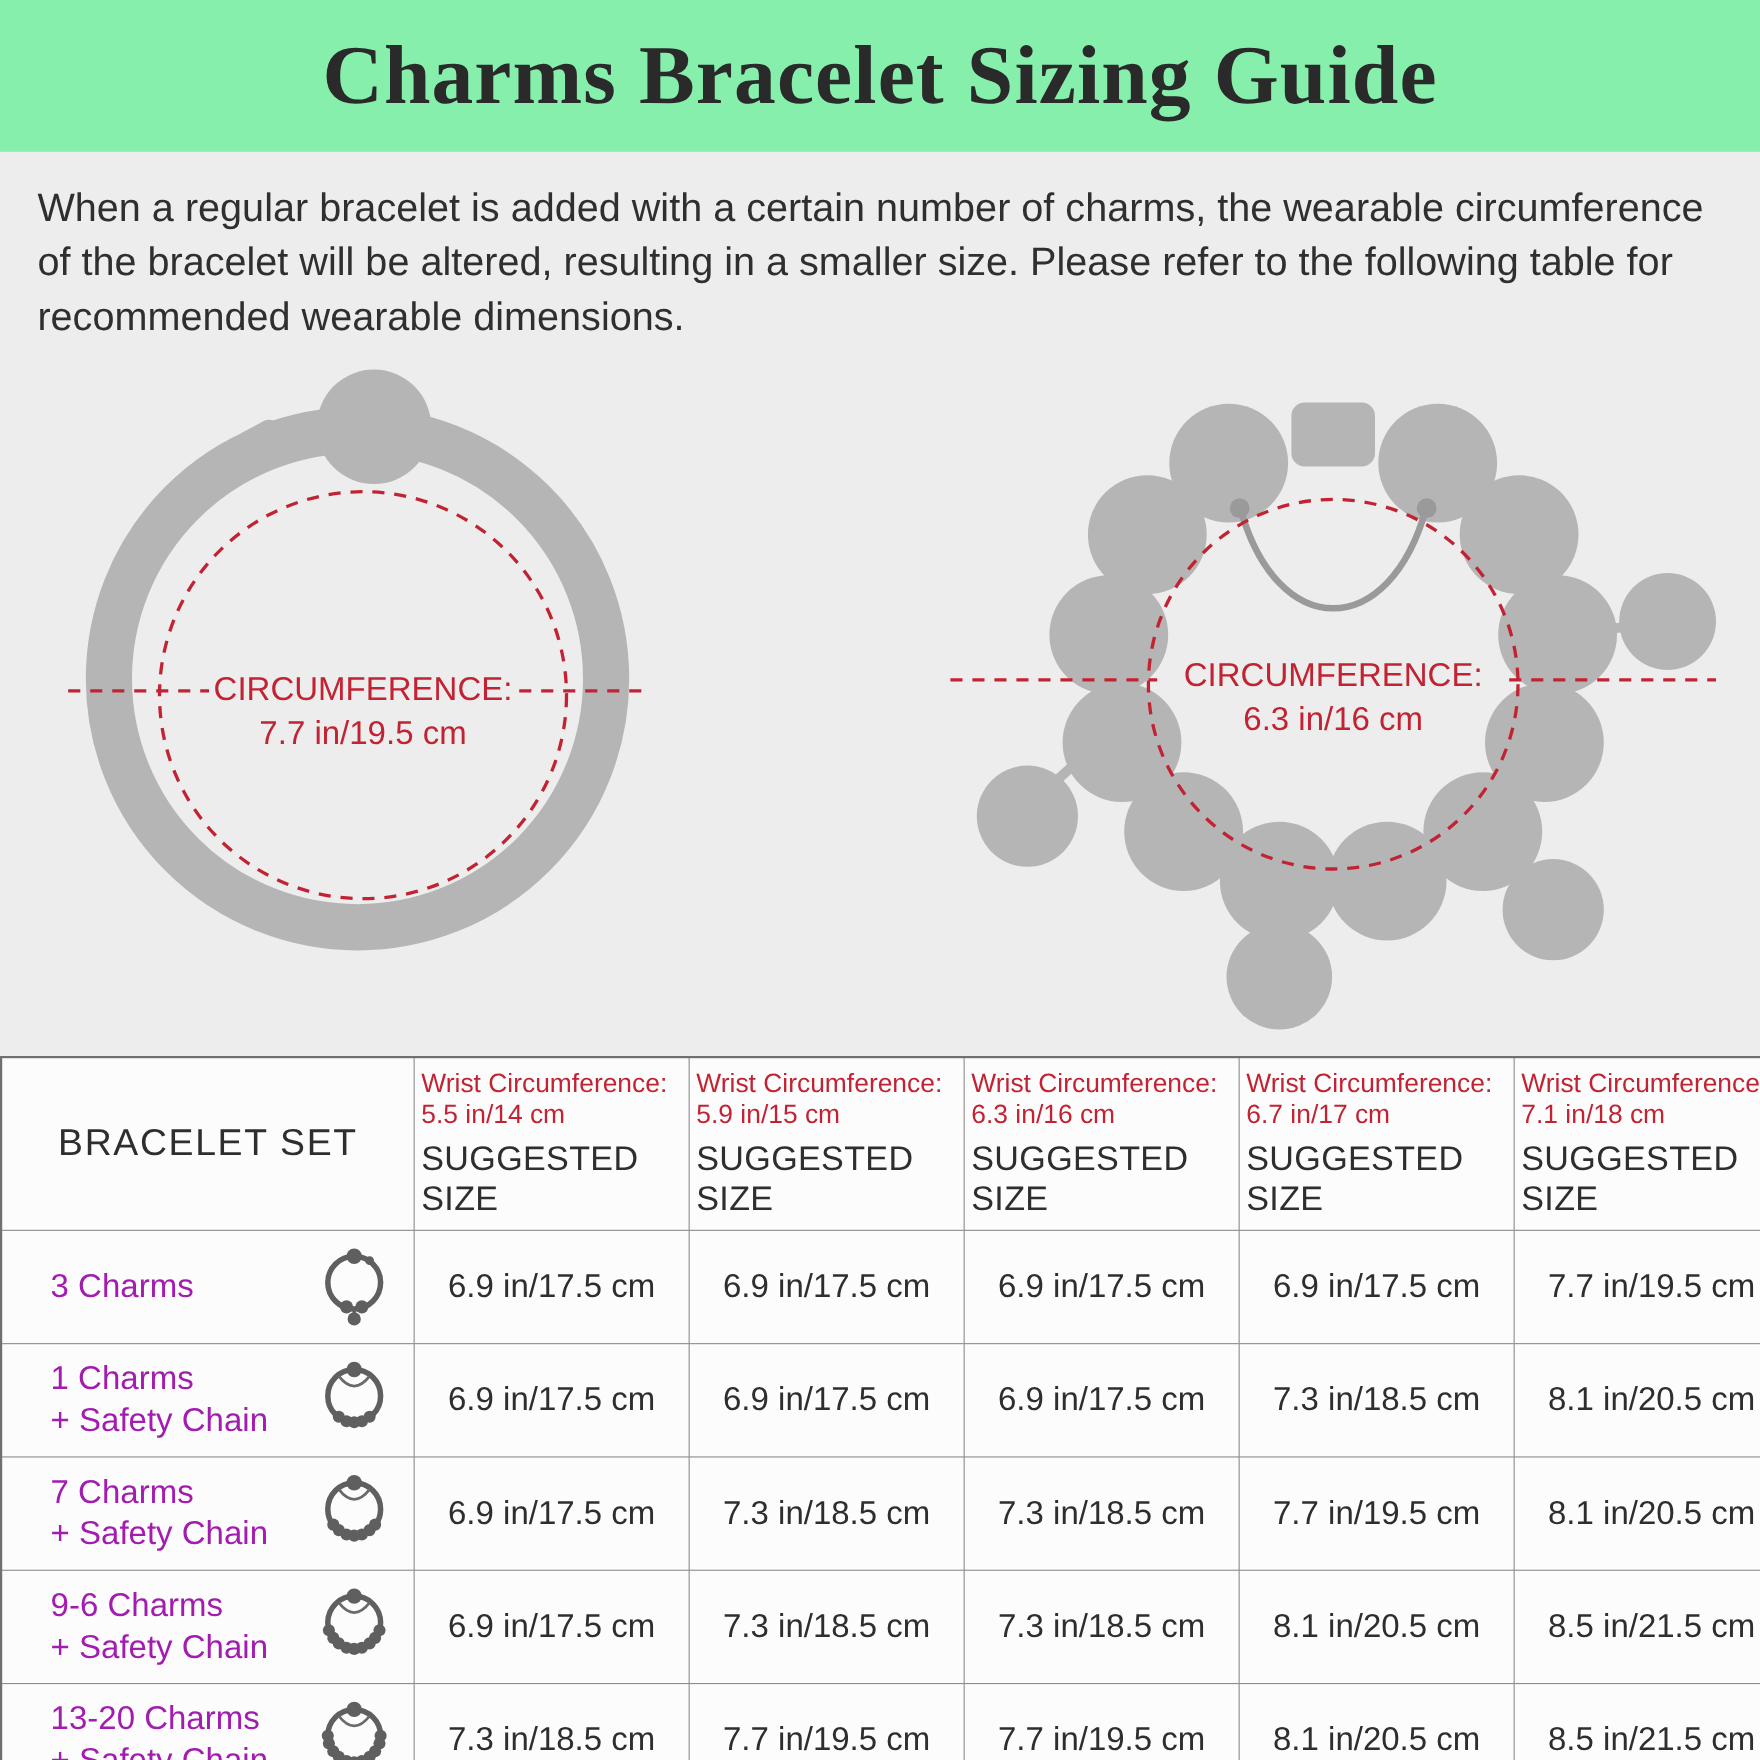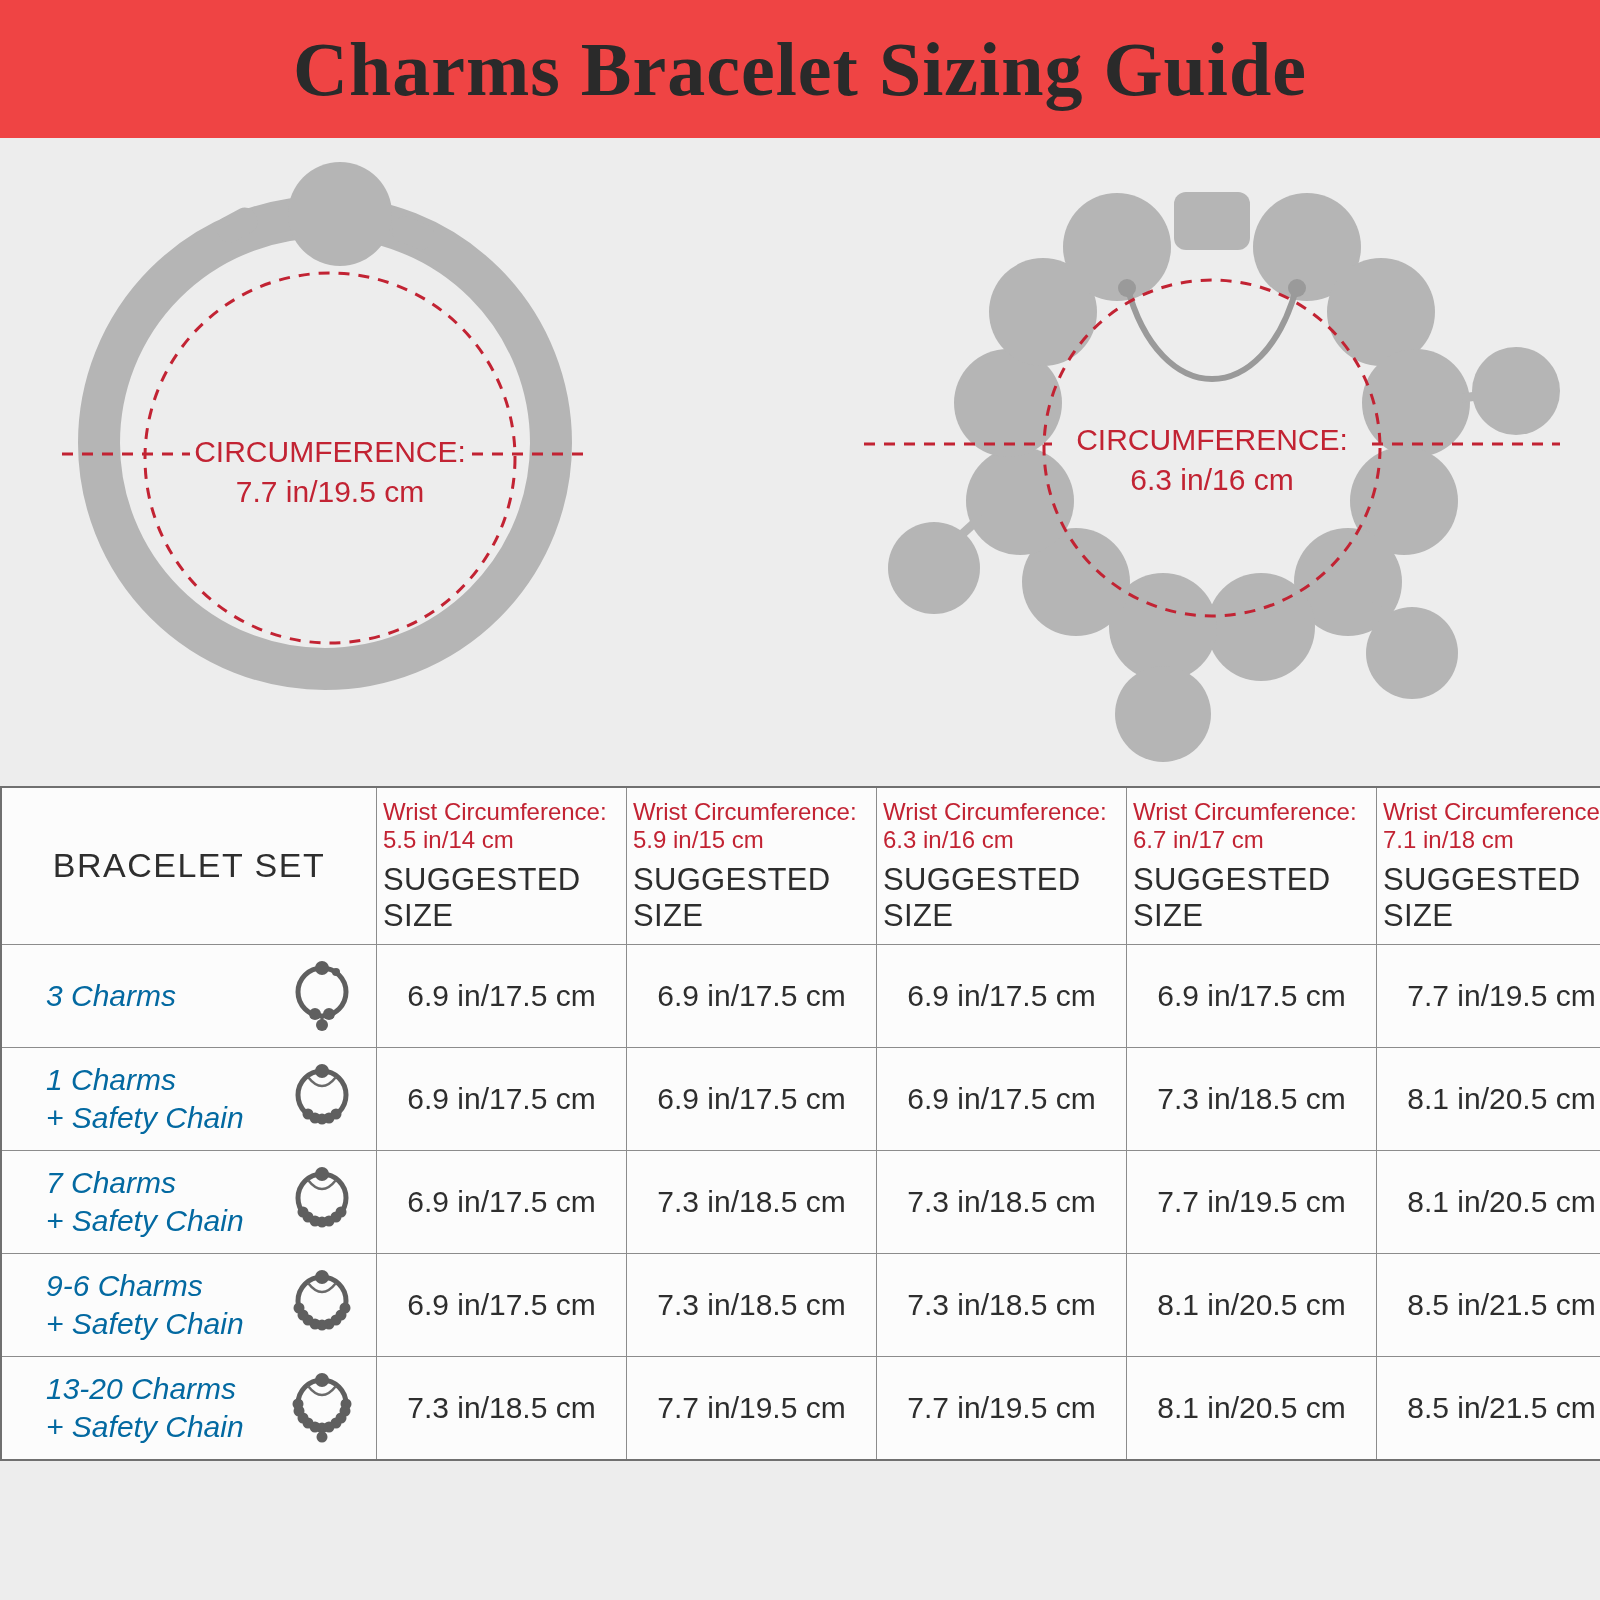--- a/index.html
+++ b/index.html
@@ -3,21 +3,21 @@
 <meta charset="utf-8">
 <style>
   html, body { margin:0; padding:0; }
   body {
     width:1600px; height:1600px; overflow:hidden;
     background:#ededed;
     font-family:"Liberation Sans", sans-serif;
     color:#2e2e2e;
   }
   .title-band {
-    height:138px; background:#ef4444;
+    height:138px; background:#86efac;
     display:flex; align-items:center; justify-content:center;
   }
   .page-title {
     font-family:"Liberation Serif", serif;
     font-size:76px; font-weight:700; color:#2a2a2a;
     margin:0; letter-spacing:1px;
   }
   .description {
     font-size:36px; line-height:1.37; color:#2f2f2f;
     padding:26px 30px 0 34px; max-width:1530px;
@@ -42,37 +42,38 @@
     width:372px; font-size:34px; font-weight:400;
     letter-spacing:1.5px; color:#2e2e2e;
   }
   th.col-head {
     text-align:left; vertical-align:middle; font-weight:400;
     padding:10px 4px 10px 6px; height:96px; width:239px;
   }
   .wc-line { color:#c22333; font-size:24px; line-height:1.18; }
   .sugg { color:#2e2e2e; font-size:31px; margin-top:7px; letter-spacing:0.3px; }
   td.val { text-align:center; font-size:30px; color:#2e2e2e; height:100px;margin-left:39px; }
-  td.set-cell { position:relative; padding-left:44px; font-size:30px; color:#0369a1;font-style:italic; }
+  td.set-cell { position:relative; padding-left:44px; font-size:30px; color:#a21caf; }
   .set-label div { line-height:1.25; }
   .sublabel:empty { display:none; }
   .set-icon { position:absolute; right:16px; top:50%; transform:translateY(-50%); }
   .icon-gray { fill:#5f5f5f; }
   .icon-ring { stroke:#5f5f5f; stroke-width:5; fill:none; }
   .icon-chain { stroke:#6a6a6a; stroke-width:2.5; fill:none; }
 </style>
 </head>
 <body>
 
 <div>
 
   <div class="title-band">
     <h1 class="page-title">Charms Bracelet Sizing Guide</h1>
   </div>
 
+  <div class="description">When a regular bracelet is added with a certain number of charms, the wearable circumference of the bracelet will be altered, resulting in a smaller size. Please refer to the following table for recommended wearable dimensions.</div>
 
   <div class="diagrams">
 
     <svg width="560" height="560" viewBox="0 0 560 560">
       <circle class="gray-stroke" cx="285" cy="295" r="226" stroke-width="42"></circle>
       <rect class="gray" x="176" y="64" width="42" height="26" rx="11" transform="rotate(-28 197 77)"></rect>
       <rect class="gray" x="352" y="72" width="42" height="26" rx="11" transform="rotate(22 373 85)"></rect>
       <circle class="gray" cx="300" cy="66" r="52"></circle>
       <circle class="dash-red" cx="290" cy="310" r="185"></circle>
       <line class="dash-red" x1="22" y1="306" x2="150" y2="306"></line>

